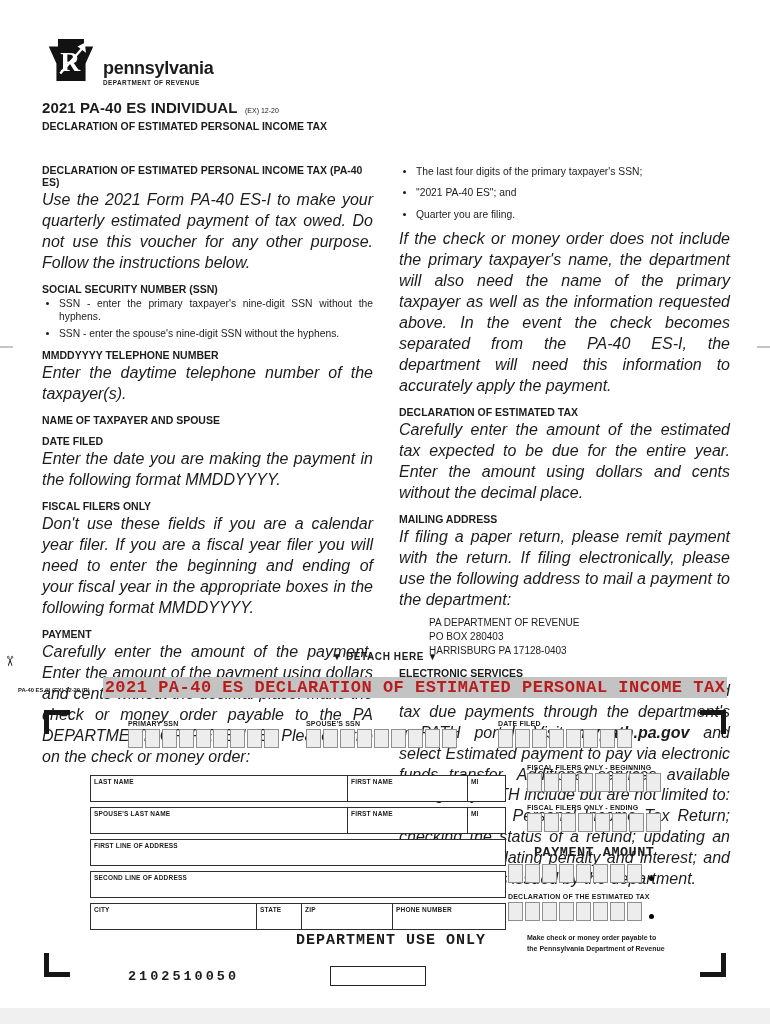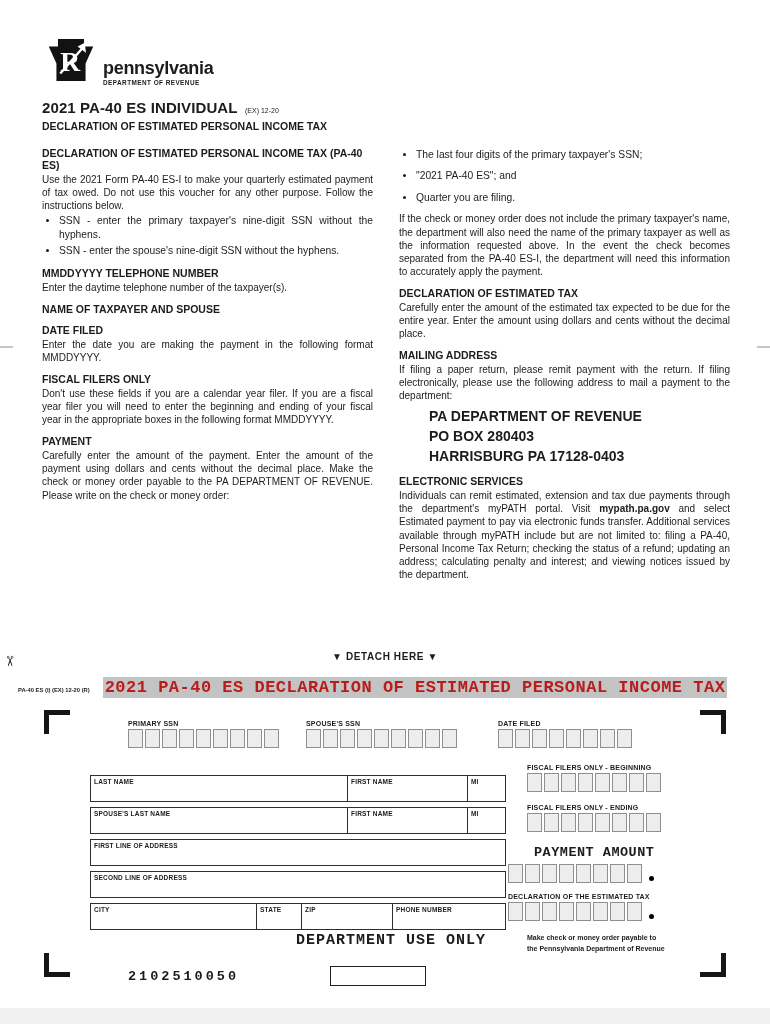--- a/index.html
+++ b/index.html
@@ -12,29 +12,29 @@
   .logo-row { display:flex; align-items:flex-end; gap:9px; margin-left:6px; }
   .brand-name { font-size:18px; font-weight:700; letter-spacing:-0.3px; line-height:1; }
   .brand-sub { font-size:6.4px; font-weight:700; letter-spacing:0.45px; margin-top:2px; }
   .title-row { margin-top:13px; }
   .form-title { font-size:15px; font-weight:800; letter-spacing:0.1px; }
   .form-note { font-size:7px; margin-left:3px; }
   .form-subtitle { font-size:10.5px; font-weight:700; margin-top:3px; }
 
   
   .columns { display:flex; gap:26px; padding:15px 40px 0 42px; }
-  .col { flex:1; min-width:0; }
+  .col { flex:1; min-width:0;margin-top:17px; }
   .sec-h { font-size:10.5px; font-weight:700; margin:9px 0 2px 0; }
   .col > .sec:first-child .sec-h { margin-top:0; }
-  .sec-p { font-size:10px; line-height:1.31; text-align:justify; }
+  .sec-p { font-size:16px; line-height:1.31; text-align:justify;font-style:italic; }
   .blist { margin:2px 0 0 0; padding-left:17px; list-style:disc; }
   .blist li { font-size:10.3px; line-height:1.31; text-align:justify; margin-bottom:3px; }
   .blist.spaced { margin-top:1px; }
   .blist.spaced li { margin-bottom:8px; }
-  .address { font-weight:700; font-size:14px; line-height:1.4; margin:5px 0 0 30px; }
+  .address { font-weight:400; font-size:10px; line-height:1.4; margin:5px 0 0 30px; }
 
   
   .detach-row { position:absolute; top:646px; left:0; right:0; text-align:center; }
   .detach-label { font-size:10px; font-weight:700; letter-spacing:0.6px; }
   .scissors { position:absolute; left:4px; top:653px; font-size:14px; transform:rotate(90deg); color:#222; }
 
   
   .form-code { position:absolute; left:18px; top:687px; font-size:5.8px; font-weight:700; }
   .vtitle { position:absolute; left:103px; top:677px; width:624px; height:21px; background:#c3c3c3;
             font-family:"Liberation Mono", monospace; font-size:17px; font-weight:600; letter-spacing:0.5px;
@@ -98,20 +98,21 @@
     <div class="form-subtitle">DECLARATION OF ESTIMATED PERSONAL INCOME TAX</div>
   </header>
 
   <div class="columns">
     <div class="col">
       <section class="sec">
         <h3 class="sec-h">DECLARATION OF ESTIMATED PERSONAL INCOME TAX (PA-40 ES)</h3>
         <p class="sec-p">Use the 2021 Form PA-40 ES-I to make your quarterly estimated payment of tax owed. Do not use this voucher for any other purpose. Follow the instructions below.</p>
       </section>
       <section class="sec">
+        <h3 class="sec-h">SOCIAL SECURITY NUMBER (SSN)</h3>
         <ul class="blist">
           <li>SSN - enter the primary taxpayer's nine-digit SSN without the hyphens.</li>
           <li>SSN - enter the spouse's nine-digit SSN without the hyphens.</li>
         </ul>
       </section>
       <section class="sec">
         <h3 class="sec-h">MMDDYYYY TELEPHONE NUMBER</h3>
         <p class="sec-p">Enter the daytime telephone number of the taxpayer(s).</p>
       </section>
       <section class="sec">

